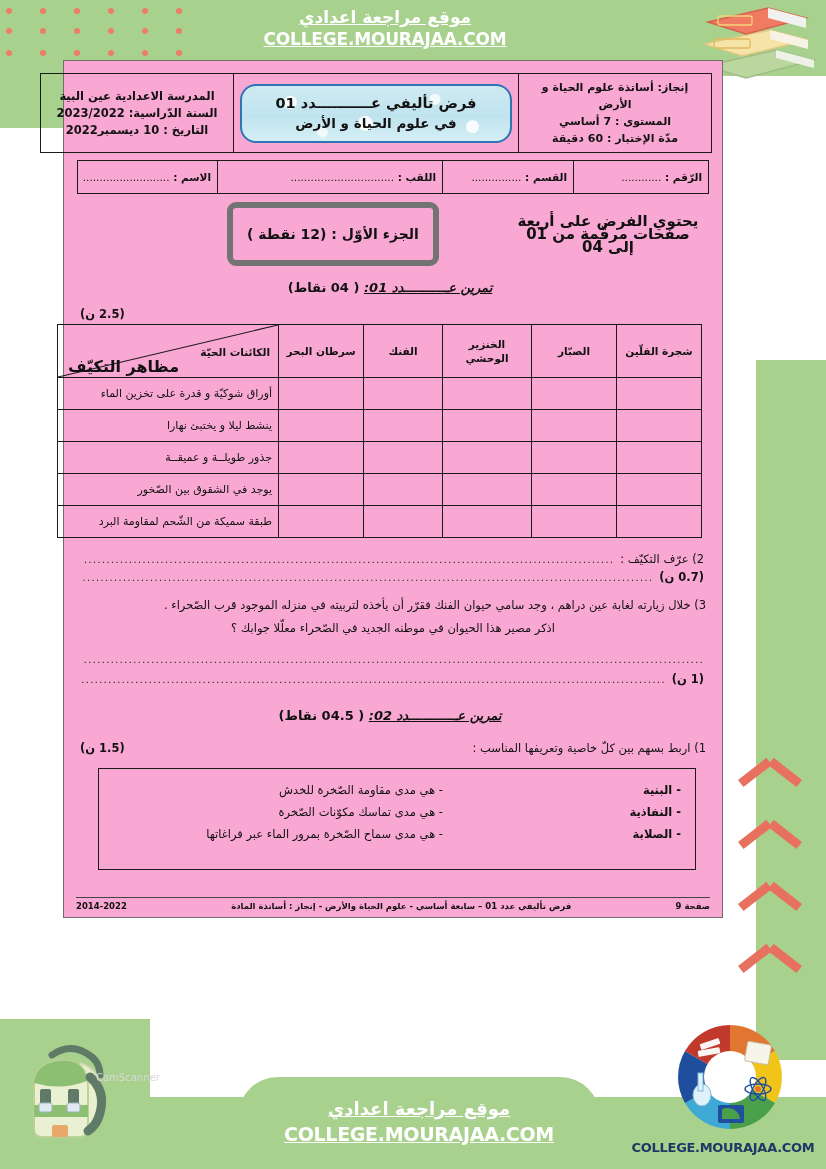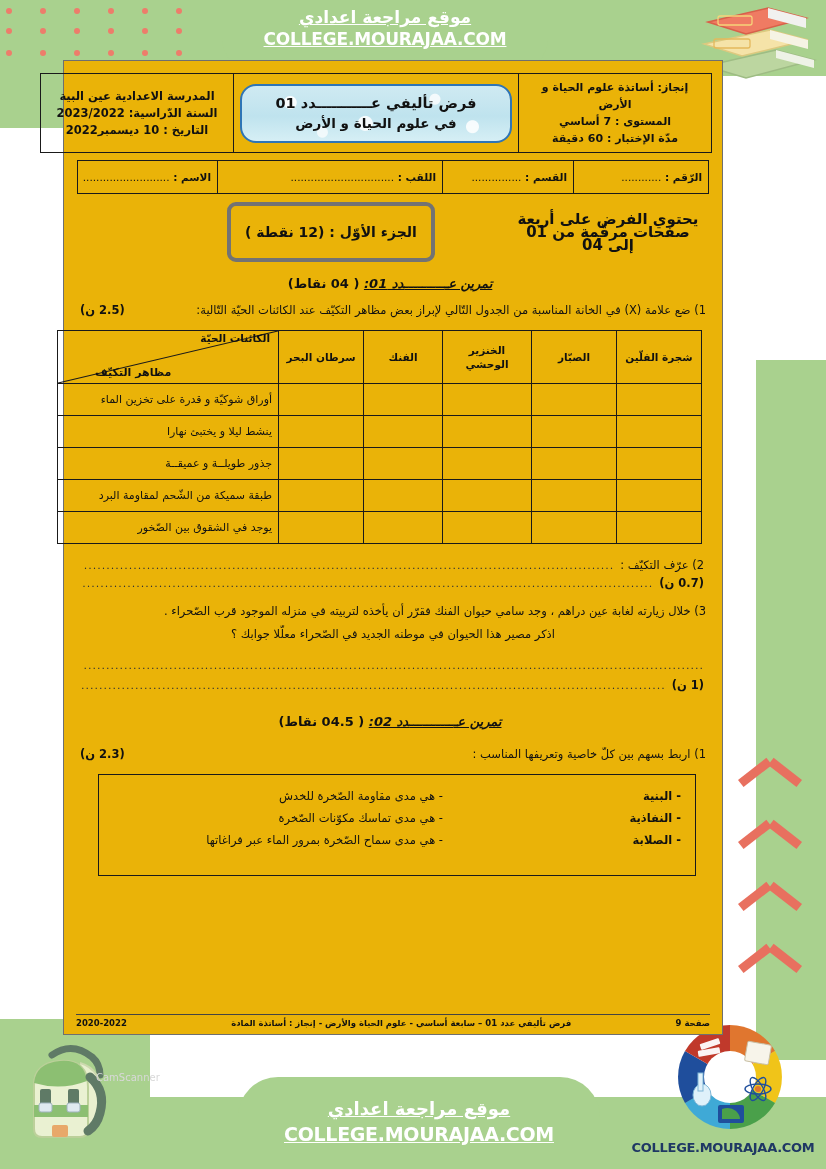--- a/index.html
+++ b/index.html
@@ -120,22 +120,22 @@
   }
   .banner-bottom-text .en {
     font-size: 19px; font-weight: bold; text-decoration: underline; line-height: 26px;
     direction: ltr; letter-spacing: -0.3px;
   }
 
   
   .sheet {
     position: absolute;
     left: 63px; top: 60px;
-    width: 660px; height: 975px;
-    background: #eab308;
+    width: 660px; height: 858px;
+    background: #f9a8d4;
     border: 1px solid #6f6f6f;
     box-sizing: border-box;
     padding: 8px 10px 0 10px;
     direction: rtl;
     color: #111;
   }
 
   .cross-mark {
     position: absolute; left: 693px; top: 195px;
     font-size: 22px; color: #111; line-height: 1;
@@ -188,21 +188,21 @@
 
   .subhead {
     width: 632px; margin: 8px auto 0 auto;
     display: flex; align-items: center; justify-content: space-between;
   }
   .pages-note {
     font-size: 15px; font-weight: bold; text-align: center;
     line-height: 13px; width: 190px; margin-inline-start: 6px;
   }
   .part-box {
-    border: 4px solid #737373; border-radius: 9px;
+    border: 6px solid #737373; border-radius: 9px;
     padding: 18px 14px; font-size: 14px; font-weight: bold;
     margin-inline-end: 150px;
   }
 
   
   .ex-head {
     margin: 14px 6px 0 0; text-align: center;
     font-size: 13px; font-weight: bold;
   }
   .ex-head .u { text-decoration: underline; }
@@ -229,24 +229,24 @@
     text-align: center; padding: 2px 3px;
   }
   .tbl .hrow th { height: 48px; line-height: 14px; }
   .tbl .rowlabel {
     text-align: right; font-weight: normal; font-size: 11px; padding-right: 6px;
   }
   .diag-cell {
     position: relative; width: 214px; padding: 0;
   }
   .diag-cell .top-t {
-    position: absolute; top: 0; right: 8px; font-size: 10.5px; font-weight: bold;
+    position: absolute; top: 20px; right: 8px; font-size: 10.5px; font-weight: bold;
   }
   .diag-cell .bot-t {
-    position: absolute; bottom: 3px; left: 10px; font-size: 11px; font-weight: bold; margin-left: 27px;
+    position: absolute; bottom: 3px; left: 10px; font-size: 16px; font-weight: bold;
   }
   .diag-cell svg { position: absolute; inset: 0; width: 100%; height: 100%; }
 
   .dotted-line {
     margin: 8px 8px 0 8px; font-size: 11px; line-height: 16px;
     letter-spacing: 1px; color: #333; overflow: hidden; white-space: nowrap;
   }
   .ans-row {
     margin: 4px 8px 0 8px; display: flex; align-items: baseline; gap: 6px;
   }
@@ -465,21 +465,20 @@
   </div>
 
   <div class="ex-head">
     <span class="u it">تمرين  عـ</span><span class="u dashes">ـــــــــ</span><span class="u it">دد 01:</span>
     <span>( 04  نقاط)</span>
   </div>
 
 
   <div class="q-line">
     <span class="pts">(2.5 ن)</span>
-    <span>1) ضع علامة (X) في الخانة المناسبة  من الجدول التّالي لإبراز بعض مظاهر التكيّف عند الكائنات الحيّة التّالية:</span>
   </div>
 
   <div class="tbl-wrap">
     <table class="tbl">
       <tbody>
           <tr class="hrow">
         <th style="width:78px">شجرة الفلّين</th>
         <th style="width:78px">الصبّار</th>
         <th style="width:82px">الخنزير الوحشي</th>
         <th style="width:72px">الفنك</th>
@@ -515,29 +514,29 @@
         <td></td>
         <td></td>
         <td class="rowlabel">جذور طويلــة  و  عميقــة</td>
       </tr>
       <tr>
         <td></td>
         <td></td>
         <td></td>
         <td></td>
         <td></td>
-        <td class="rowlabel">طبقة سميكة من الشّحم لمقاومة البرد</td>
+        <td class="rowlabel">يوجد  في الشقوق بين الصّخور</td>
       </tr>
       <tr>
         <td></td>
         <td></td>
         <td></td>
         <td></td>
         <td></td>
-        <td class="rowlabel">يوجد  في الشقوق بين الصّخور</td>
+        <td class="rowlabel">طبقة سميكة من الشّحم لمقاومة البرد</td>
       </tr>
     </tbody>
       </table>
   </div>
 
   <div class="ans-row" style="margin-top:14px">
     <span class="pts" style="font-weight:normal;">2) عرّف التكيّف :</span>
     <span class="dots">..........................................................................................................................</span>
   </div>
   <div class="ans-row">
@@ -554,21 +553,21 @@
     <span class="dots">...........................................................................................................................................................................</span>
   </div>
 
   <div class="ex-head" style="margin-top:22px">
     <span class="u it">تمرين  عـ</span><span class="u dashes">ــــــــــ</span><span class="u it">دد 02:</span>
     <span>( 04.5  نقاط)</span>
   </div>
 
 
   <div class="q-line" style="margin-top:16px">
-    <span class="pts">(2.3 ن)</span>
+    <span class="pts">(1.5 ن)</span>
     <span>1)   اربط بسهم بين كلّ خاصية وتعريفها المناسب :</span>
   </div>
 
   <div class="match-box">
     <div class="match-row">
       <span class="match-left">-    البنية</span>
       <span class="match-right">-  هي مدى مقاومة الصّخرة للخدش</span>
     </div>
     <div class="match-row">
       <span class="match-left">-    النفاذية</span>
@@ -576,16 +575,16 @@
     </div>
     <div class="match-row">
       <span class="match-left">-    الصلابة</span>
       <span class="match-right">- هي مدى سماح الصّخرة بمرور الماء عبر فراغاتها</span>
     </div>
   </div>
 
   <div class="doc-footer">
     <div>صفحة 9</div>
     <div class="mid">فرض تأليفي عدد 01 – سابعة أساسي  -  علوم الحياة والأرض - إنجاز : أساتذة المادة</div>
-    <div class="left">2020-2022</div>
+    <div class="left">2014-2022</div>
   </div>
 
 </div>
 
 </body></html>

